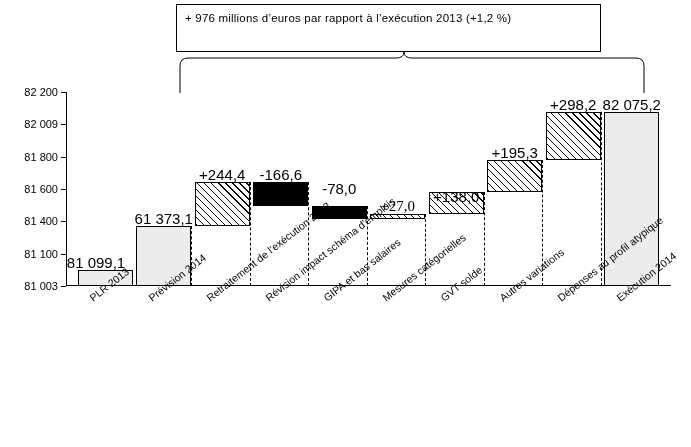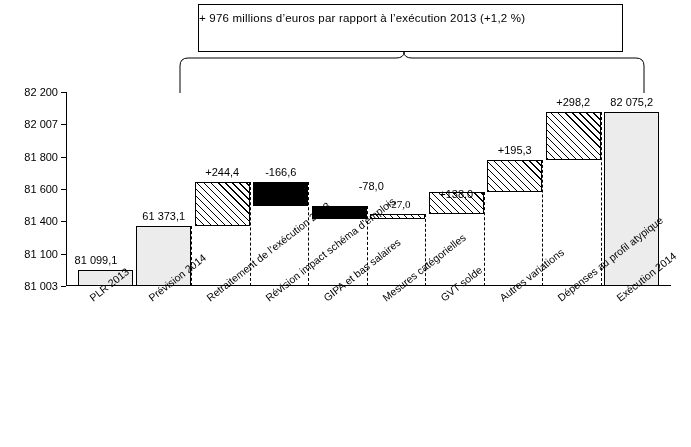--- a/index.html
+++ b/index.html
@@ -9,25 +9,25 @@
     font-family:"Liberation Sans", sans-serif;
     color:#000;
     overflow:hidden;
     position:relative;
   }
   #root{position:absolute;left:0;top:0;width:691px;height:447px;}
 
   
   .annot-box{
     position:absolute;
-    left:198px;top:4px;width:425px;height:48px;
+    left:176px;top:4px;width:425px;height:48px;
     border:1px solid #000;
     background:#fff;
     box-sizing:border-box;
-    padding:5px 0;
+    padding:5px 8px;
   }
   .annot-line{
     font-size:11.5px;
     line-height:17px;
     white-space:nowrap;
     letter-spacing:0.2px;
   }
 
   
   .brace{position:absolute;left:150px;top:52px;width:520px;height:42px;}
@@ -63,21 +63,21 @@
   .bar.black{background:#000000;}
   .bar.hatch{
     background-color:#ffffff;
     background-image:repeating-linear-gradient(45deg,#000 0px,#000 1px,#fff 1px,#fff 5px);
   }
   .connector{
     position:absolute;width:0;border-left:1px dashed #000;
   }
   .vallabel{
     position:absolute;
-    font-size:11px;
+    font-size:15px;
     white-space:nowrap;
     transform:translateX(-50%);
     color:#000;
   }
 
   
   .xlab{
     position:absolute;
     font-size:10.5px;
     white-space:nowrap;
@@ -118,38 +118,38 @@
         <div class="tick" style="top: 97px;"></div>
         <div class="ylab-wrap" style="top: 97px;">
           <div class="ylab">81 600</div>
         </div>
         <div class="tick" style="top: 64.6667px;"></div>
         <div class="ylab-wrap" style="top: 64.6667px;">
           <div class="ylab">81 800</div>
         </div>
         <div class="tick" style="top: 32.3333px;"></div>
         <div class="ylab-wrap" style="top: 32.3333px;">
-          <div class="ylab">82 007</div>
+          <div class="ylab">82 009</div>
         </div>
         <div class="tick" style="top: 0px;"></div>
         <div class="ylab-wrap" style="top: 0px;">
           <div class="ylab">82 200</div>
         </div>
       </div>
     <div id="bars">
         <div class="bar solidgrey" style="left: 11.75px; top: 177.979px; width: 55px; height: 16.0212px;"></div>
         <div class="vallabel" style="left: 30px; top: 161.979px;">81 099,1</div>
         <div class="bar solidgrey" style="left: 70.25px; top: 133.682px; width: 55px; height: 60.3178px;"></div>
         <div class="vallabel" style="left: 97.75px; top: 117.682px;">61 373,1</div>
         <div class="bar hatch" style="left: 128.75px; top: 89.6927px; width: 55px; height: 43.9895px;"></div>
         <div class="vallabel" style="left: 156.25px; top: 73.6927px;">+244,4</div>
         <div class="bar black" style="left: 187.25px; top: 89.6927px; width: 55px; height: 24.3147px;"></div>
         <div class="vallabel" style="left: 214.75px; top: 73.6927px;">-166,6</div>
         <div class="bar black" style="left: 245.75px; top: 114.007px; width: 55px; height: 12.61px;"></div>
-        <div class="vallabel" style="left: 273.25px; top: 88px; margin-left: 32px;">-78,0</div>
+        <div class="vallabel" style="left: 273.25px; top: 88px;">-78,0</div>
         <div class="bar hatch" style="left: 304.25px; top: 122.252px; width: 55px; height: 4.365px;"></div>
         <div class="vallabel" style="left: 331.75px; top: 106.252px; font-family: Liberation Serif, serif;">+27,0</div>
         <div class="bar hatch" style="left: 362.75px; top: 99.9423px; width: 55px; height: 22.31px;"></div>
         <div class="vallabel" style="left: 390.25px; top: 83.9423px; margin-top: 12px;">+138,0</div>
         <div class="bar hatch" style="left: 421.25px; top: 68.3688px; width: 55px; height: 31.5735px;"></div>
         <div class="vallabel" style="left: 448.75px; top: 52.3688px;">+195,3</div>
         <div class="bar hatch" style="left: 479.75px; top: 20.176px; width: 55px; height: 48.1928px;"></div>
         <div class="vallabel" style="left: 507.25px; top: 4.176px;">+298,2</div>
         <div class="bar solidgrey" style="left: 538.25px; top: 20.176px; width: 55px; height: 173.824px;"></div>
         <div class="vallabel" style="left: 565.75px; top: 4.176px;">82 075,2</div>

